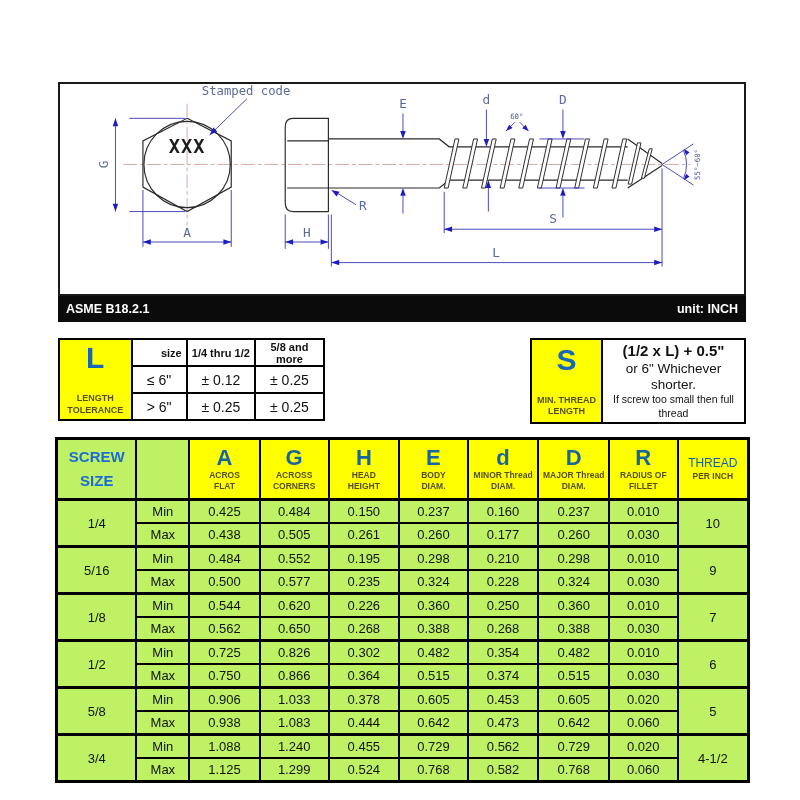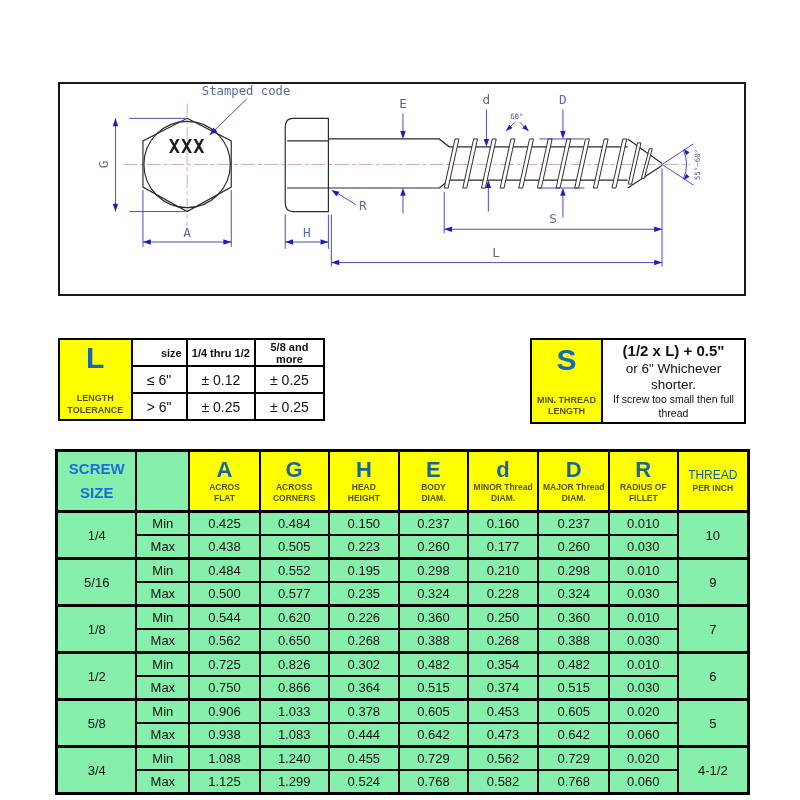--- a/index.html
+++ b/index.html
@@ -26,21 +26,21 @@
   .sz-h{text-align:right!important;padding-right:4px!important;}
   #ltab .val{font-size:14px;}
   #stab{left:530px;top:338px;width:216px;}
   #stab td{height:77px;}
   .scontent{width:144px;padding:2px!important;}
   .s1{font-size:15px;font-weight:bold;line-height:1.25;}
   .s2{font-size:13.5px;line-height:1.2;}
   .s3{font-size:10.5px;line-height:1.3;}
 
   
-  #maintab{position:absolute;left:55px;top:437px;width:695px;border:3px solid #000;background:#86efac;margin-top:12px;}
+  #maintab{position:absolute;left:55px;top:437px;width:695px;border:3px solid #000;background:#bef264;}
   #maintab td,#maintab th{border:2px solid #000;text-align:center;vertical-align:middle;padding:0;}
   #maintab th{height:58px;border-bottom-width:3px;}
   #maintab td{height:21px;font-size:13px;}
   #maintab tr.maxrow td{border-top-width:1px;}
   #maintab tr.grouptop td{border-top-width:3px;}
   .corner{font-size:15px;font-weight:bold;color:#1c6cd6;line-height:1.6;padding:0 10px!important;}
   .yhead{background:#ffff00;}
   .bigletter{font-size:22px;font-weight:bold;color:#15659f;line-height:1.05;}
   .hcap{font-size:8.5px;font-weight:bold;color:#55511c;line-height:1.3;text-align:center;}
   .threadtitle{font-size:12px;font-weight:normal;color:#0f5f9b;line-height:1.3;}
@@ -176,20 +176,24 @@
 
       <g>
         <path class="dim" d="M272 133 V186 M272 182 H609"></path>
         <polygon class="arr" points="272,182 280,179.2 280,184.8"></polygon>
         <polygon class="arr" points="609,182 601,179.2 601,184.8"></polygon>
         <text class="cad" x="440" y="176">L</text>
       </g>
     </svg>
   </div>
 
+  <div id="std-bar">
+    <span>ASME B18.2.1</span>
+    <span>unit: INCH</span>
+  </div>
 
   <table id="ltab" class="smalltab">
     <tbody>
         <tr>
       <td rowspan="3" class="keycell">
         <div class="keyletter">L</div>
         <div class="keycap">
           <div>LENGTH</div>
           <div>TOLERANCE</div>
         </div>
@@ -311,21 +315,21 @@
       <td>0.237</td>
       <td>0.160</td>
       <td>0.237</td>
       <td>0.010</td>
       <td rowspan="2" class="tpicell">10</td>
     </tr>
     <tr class="maxrow">
       <td class="mmcell">Max</td>
       <td>0.438</td>
       <td>0.505</td>
-      <td>0.223</td>
+      <td>0.261</td>
       <td>0.260</td>
       <td>0.177</td>
       <td>0.260</td>
       <td>0.030</td>
     </tr>
 
     <tr class="grouptop">
       <td rowspan="2" class="sizecell">5/16</td>
       <td class="mmcell">Min</td>
       <td>0.484</td>

